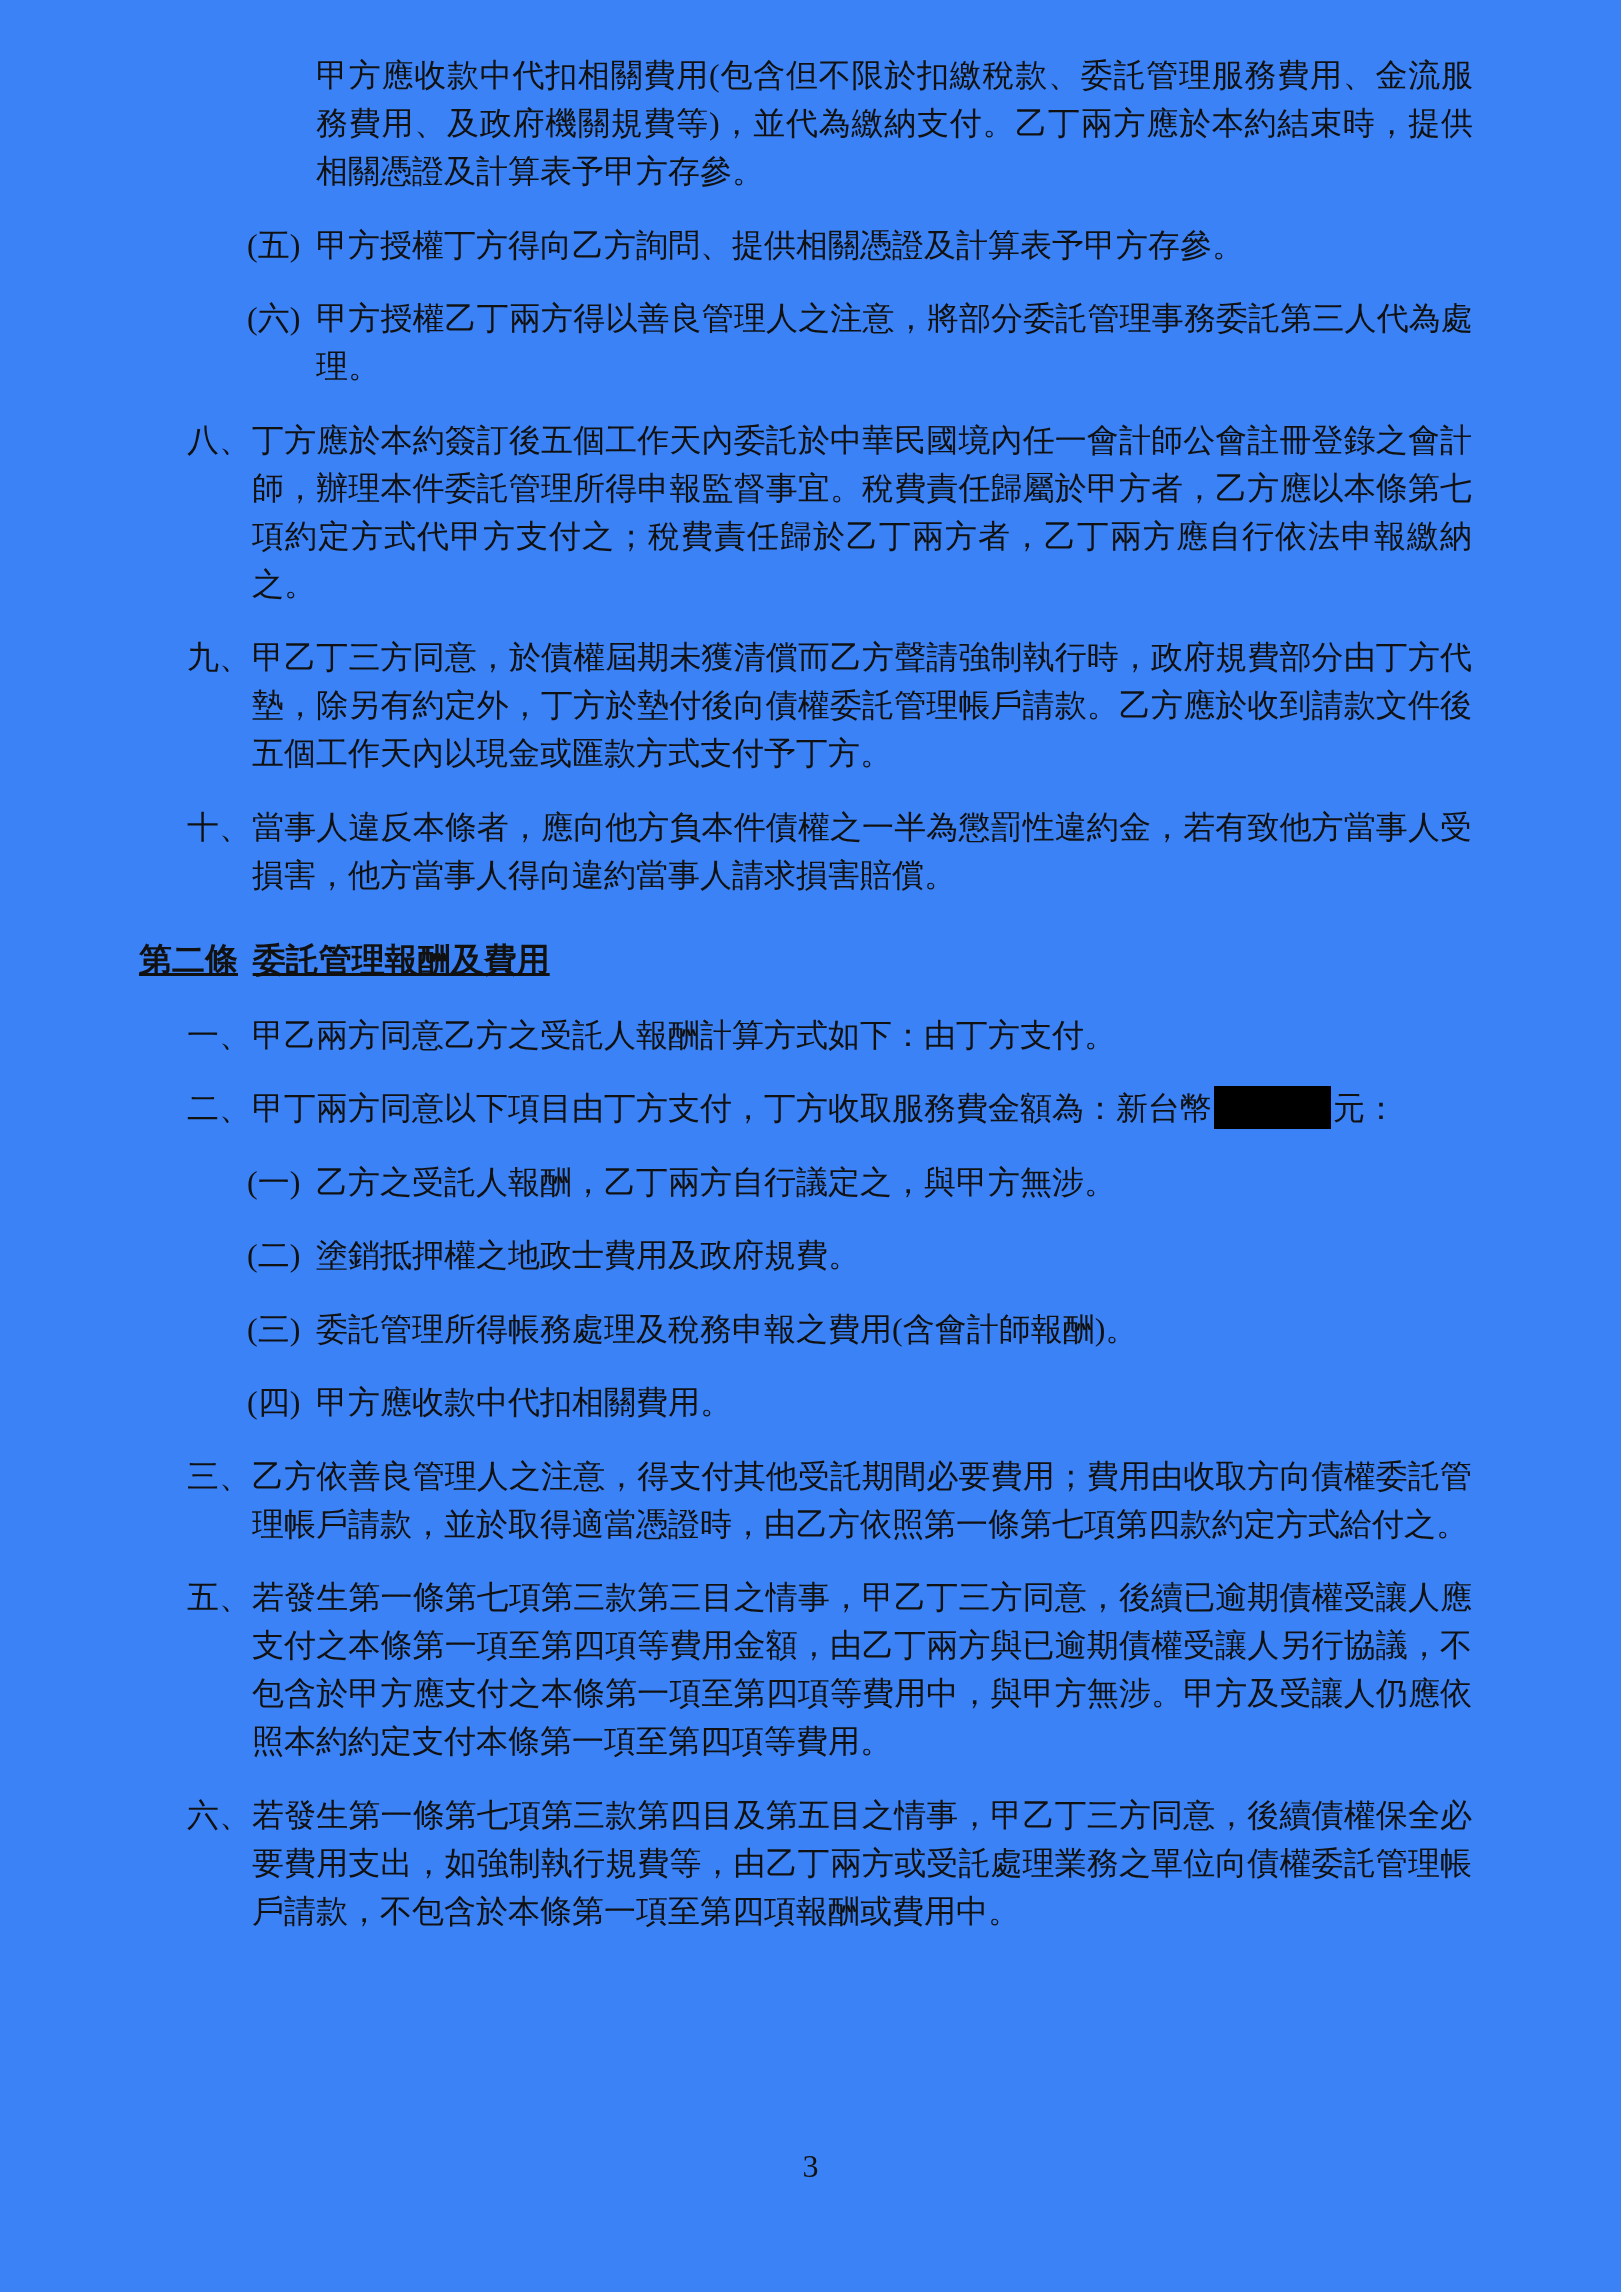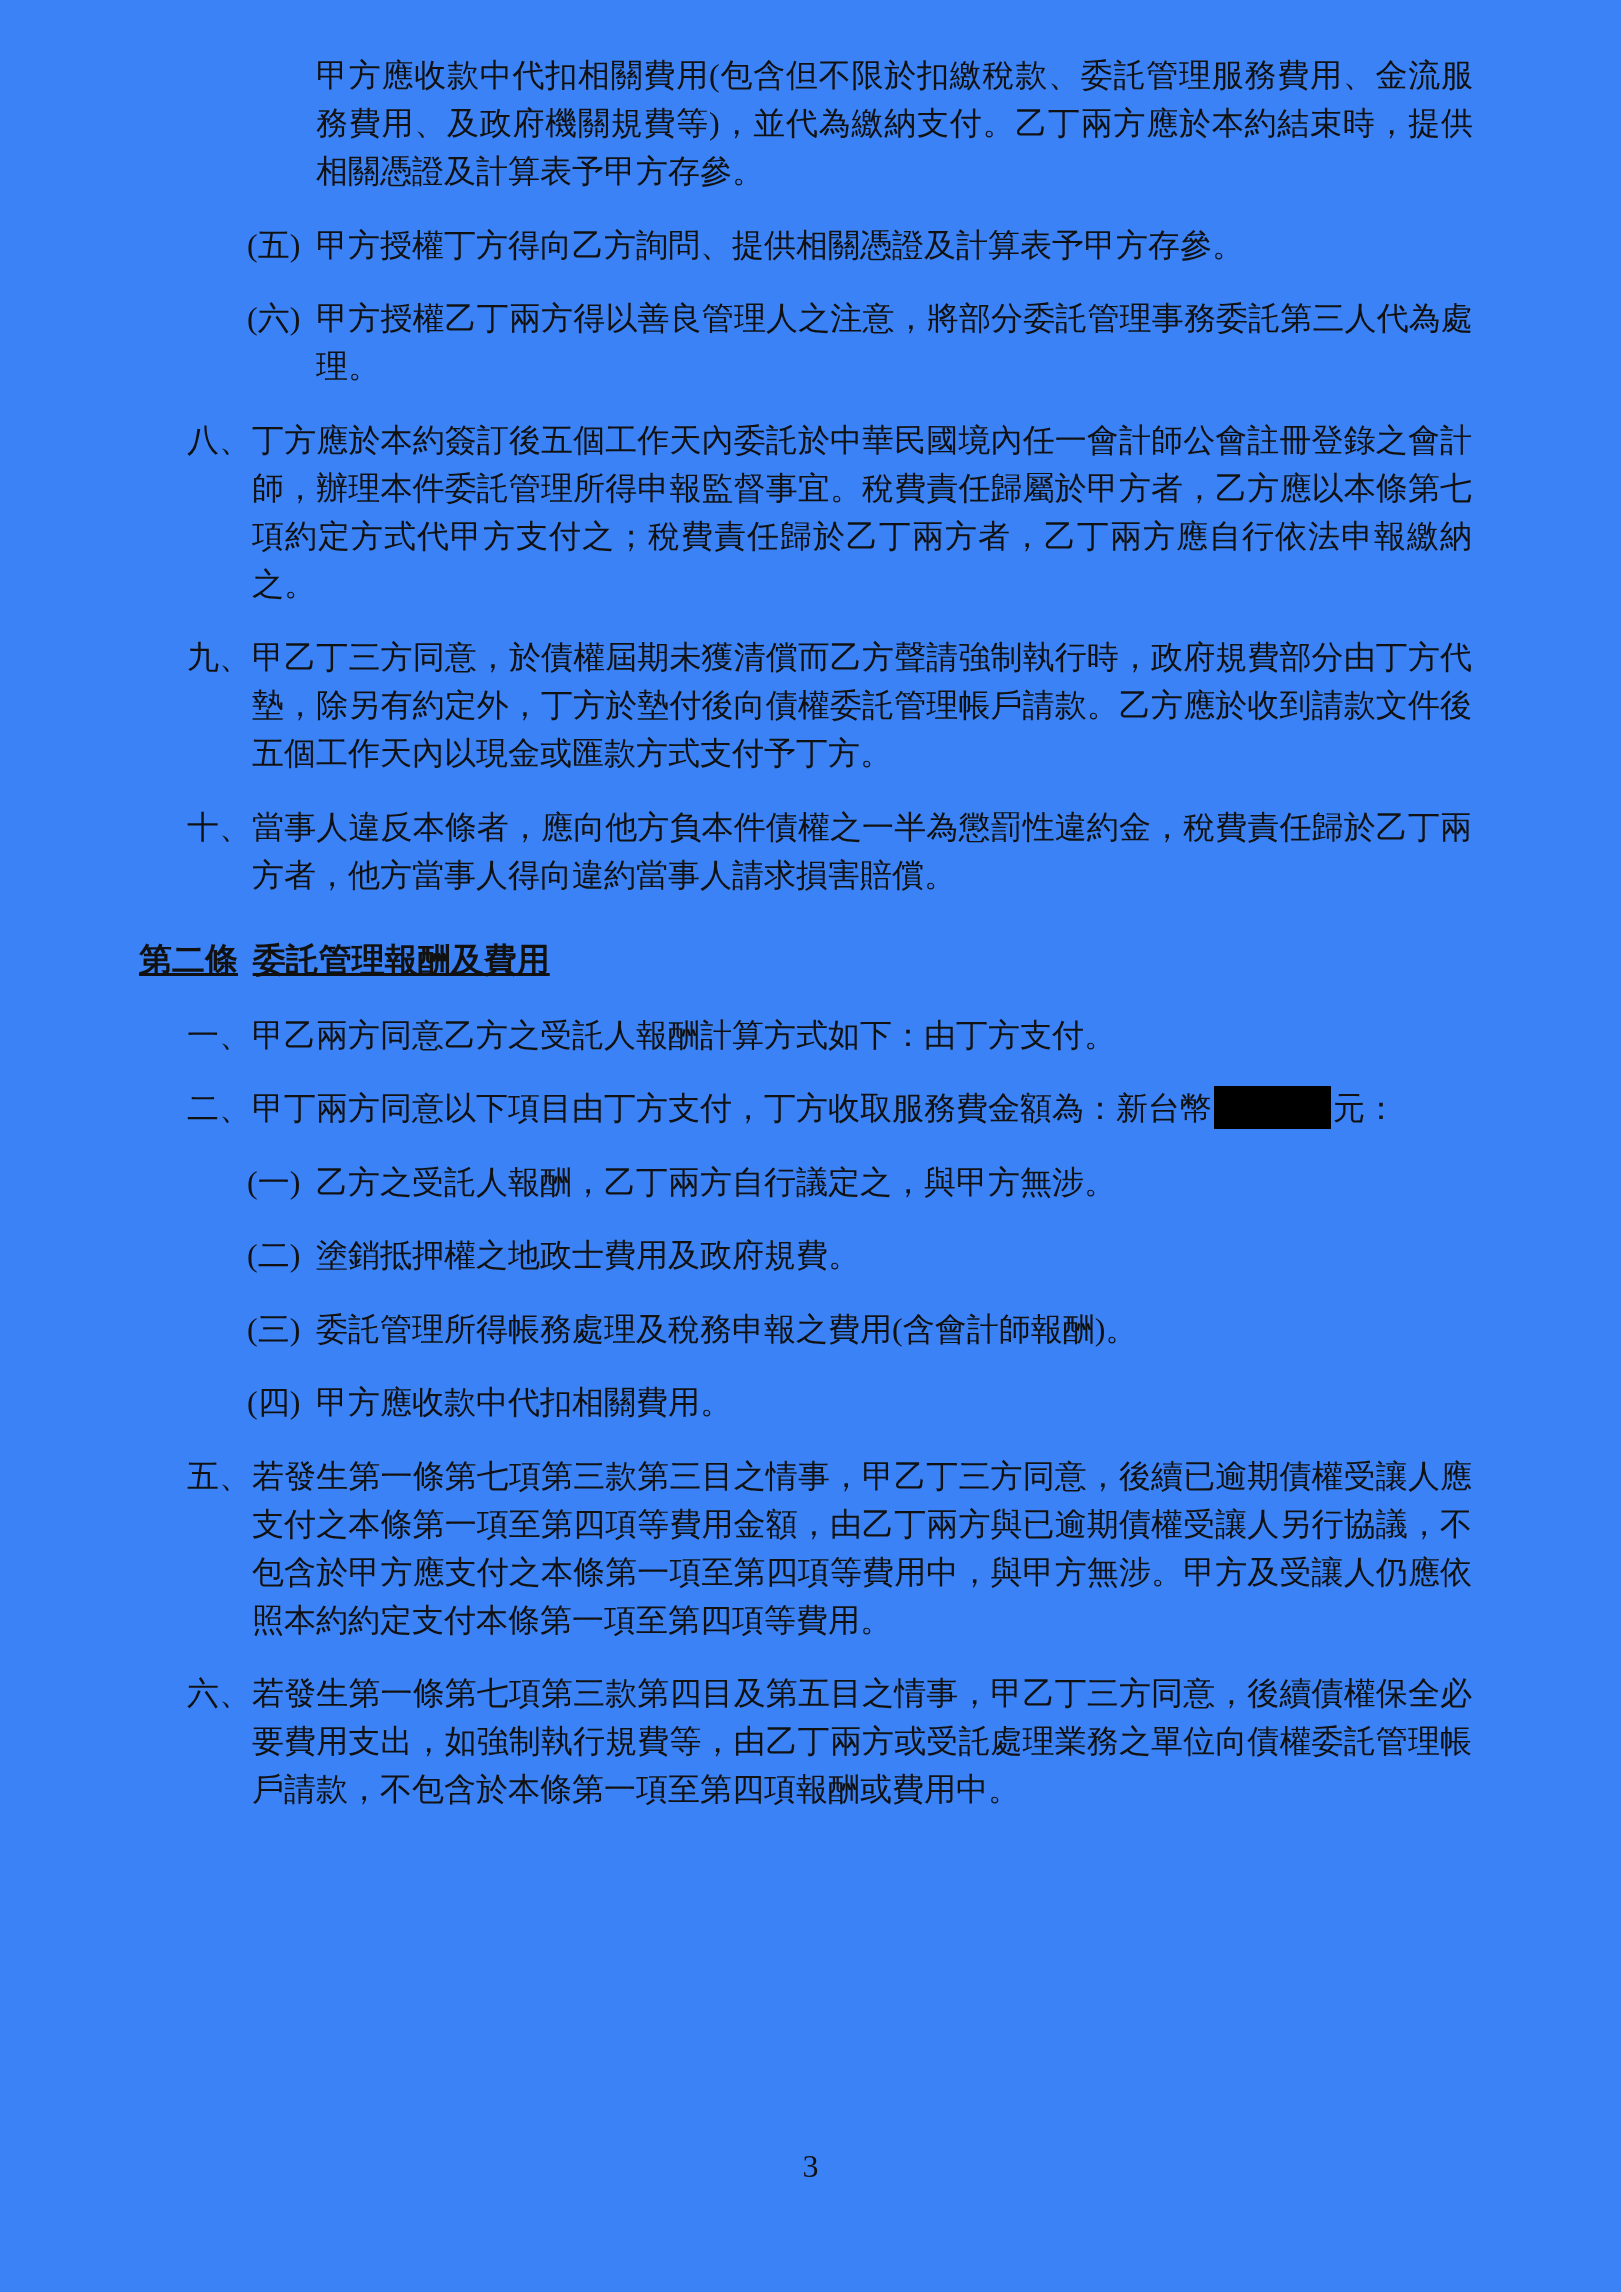--- a/index.html
+++ b/index.html
@@ -101,21 +101,21 @@
 
   <div class="p p-item">
     <span class="label">八、</span><span>丁方應於本約簽訂後五個工作天內委託於中華民國境內任一會計師公會註冊登錄之會計師，辦理本件委託管理所得申報監督事宜。稅費責任歸屬於甲方者，乙方應以本條第七項約定方式代甲方支付之；稅費責任歸於乙丁兩方者，乙丁兩方應自行依法申報繳納之。</span>
   </div>
 
   <div class="p p-item">
     <span class="label">九、</span><span>甲乙丁三方同意，於債權屆期未獲清償而乙方聲請強制執行時，政府規費部分由丁方代墊，除另有約定外，丁方於墊付後向債權委託管理帳戶請款。乙方應於收到請款文件後五個工作天內以現金或匯款方式支付予丁方。</span>
   </div>
 
   <div class="p p-item">
-    <span class="label">十、</span><span>當事人違反本條者，應向他方負本件債權之一半為懲罰性違約金，稅費責任歸於乙丁兩方者，他方當事人得向違約當事人請求損害賠償。</span>
+    <span class="label">十、</span><span>當事人違反本條者，應向他方負本件債權之一半為懲罰性違約金，若有致他方當事人受損害，他方當事人得向違約當事人請求損害賠償。</span>
   </div>
 
   <div class="p p-heading">
     <span class="sec-num">第二條</span><span>委託管理報酬及費用</span>
   </div>
 
   <div class="p p-item">
     <span class="label">一、</span><span>甲乙兩方同意乙方之受託人報酬計算方式如下：由丁方支付。</span>
   </div>
 
@@ -132,20 +132,23 @@
   </div>
 
   <div class="p p-sub">
     <span class="label">(三)</span><span>委託管理所得帳務處理及稅務申報之費用(含會計師報酬)。</span>
   </div>
 
   <div class="p p-sub">
     <span class="label">(四)</span><span>甲方應收款中代扣相關費用。</span>
   </div>
 
+  <div class="p p-item">
+    <span class="label">三、</span><span>乙方依善良管理人之注意，得支付其他受託期間必要費用；費用由收取方向債權委託管理帳戶請款，並於取得適當憑證時，由乙方依照第一條第七項第四款約定方式給付之。</span>
+  </div>
 
 
   <div class="p p-item">
     <span class="label">五、</span><span>若發生第一條第七項第三款第三目之情事，甲乙丁三方同意，後續已逾期債權受讓人應支付之本條第一項至第四項等費用金額，由乙丁兩方與已逾期債權受讓人另行協議，不包含於甲方應支付之本條第一項至第四項等費用中，與甲方無涉。甲方及受讓人仍應依照本約約定支付本條第一項至第四項等費用。</span>
   </div>
 
   <div class="p p-item">
     <span class="label">六、</span><span>若發生第一條第七項第三款第四目及第五目之情事，甲乙丁三方同意，後續債權保全必要費用支出，如強制執行規費等，由乙丁兩方或受託處理業務之單位向債權委託管理帳戶請款，不包含於本條第一項至第四項報酬或費用中。</span>
   </div>
 

